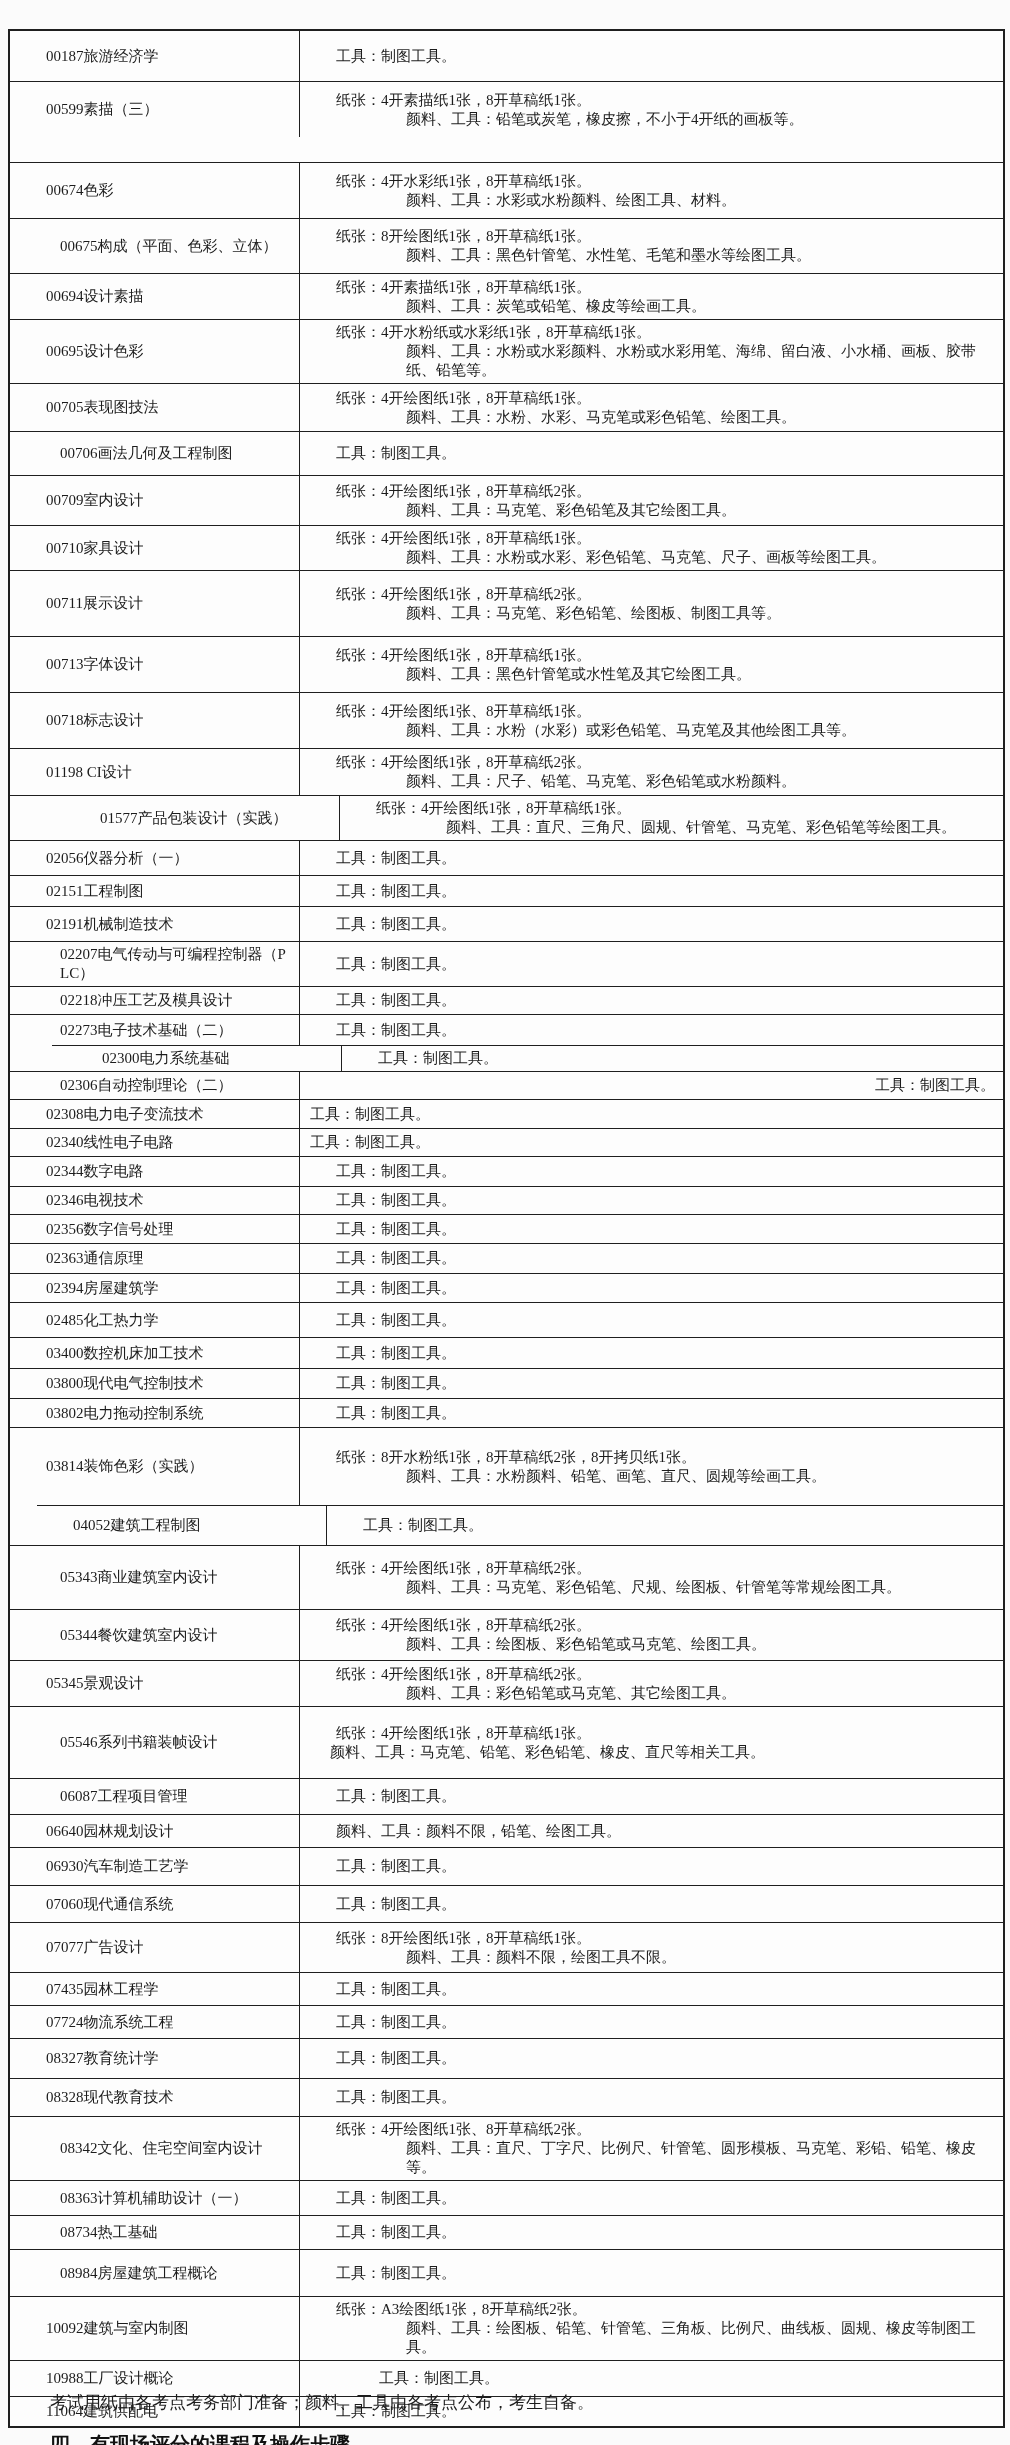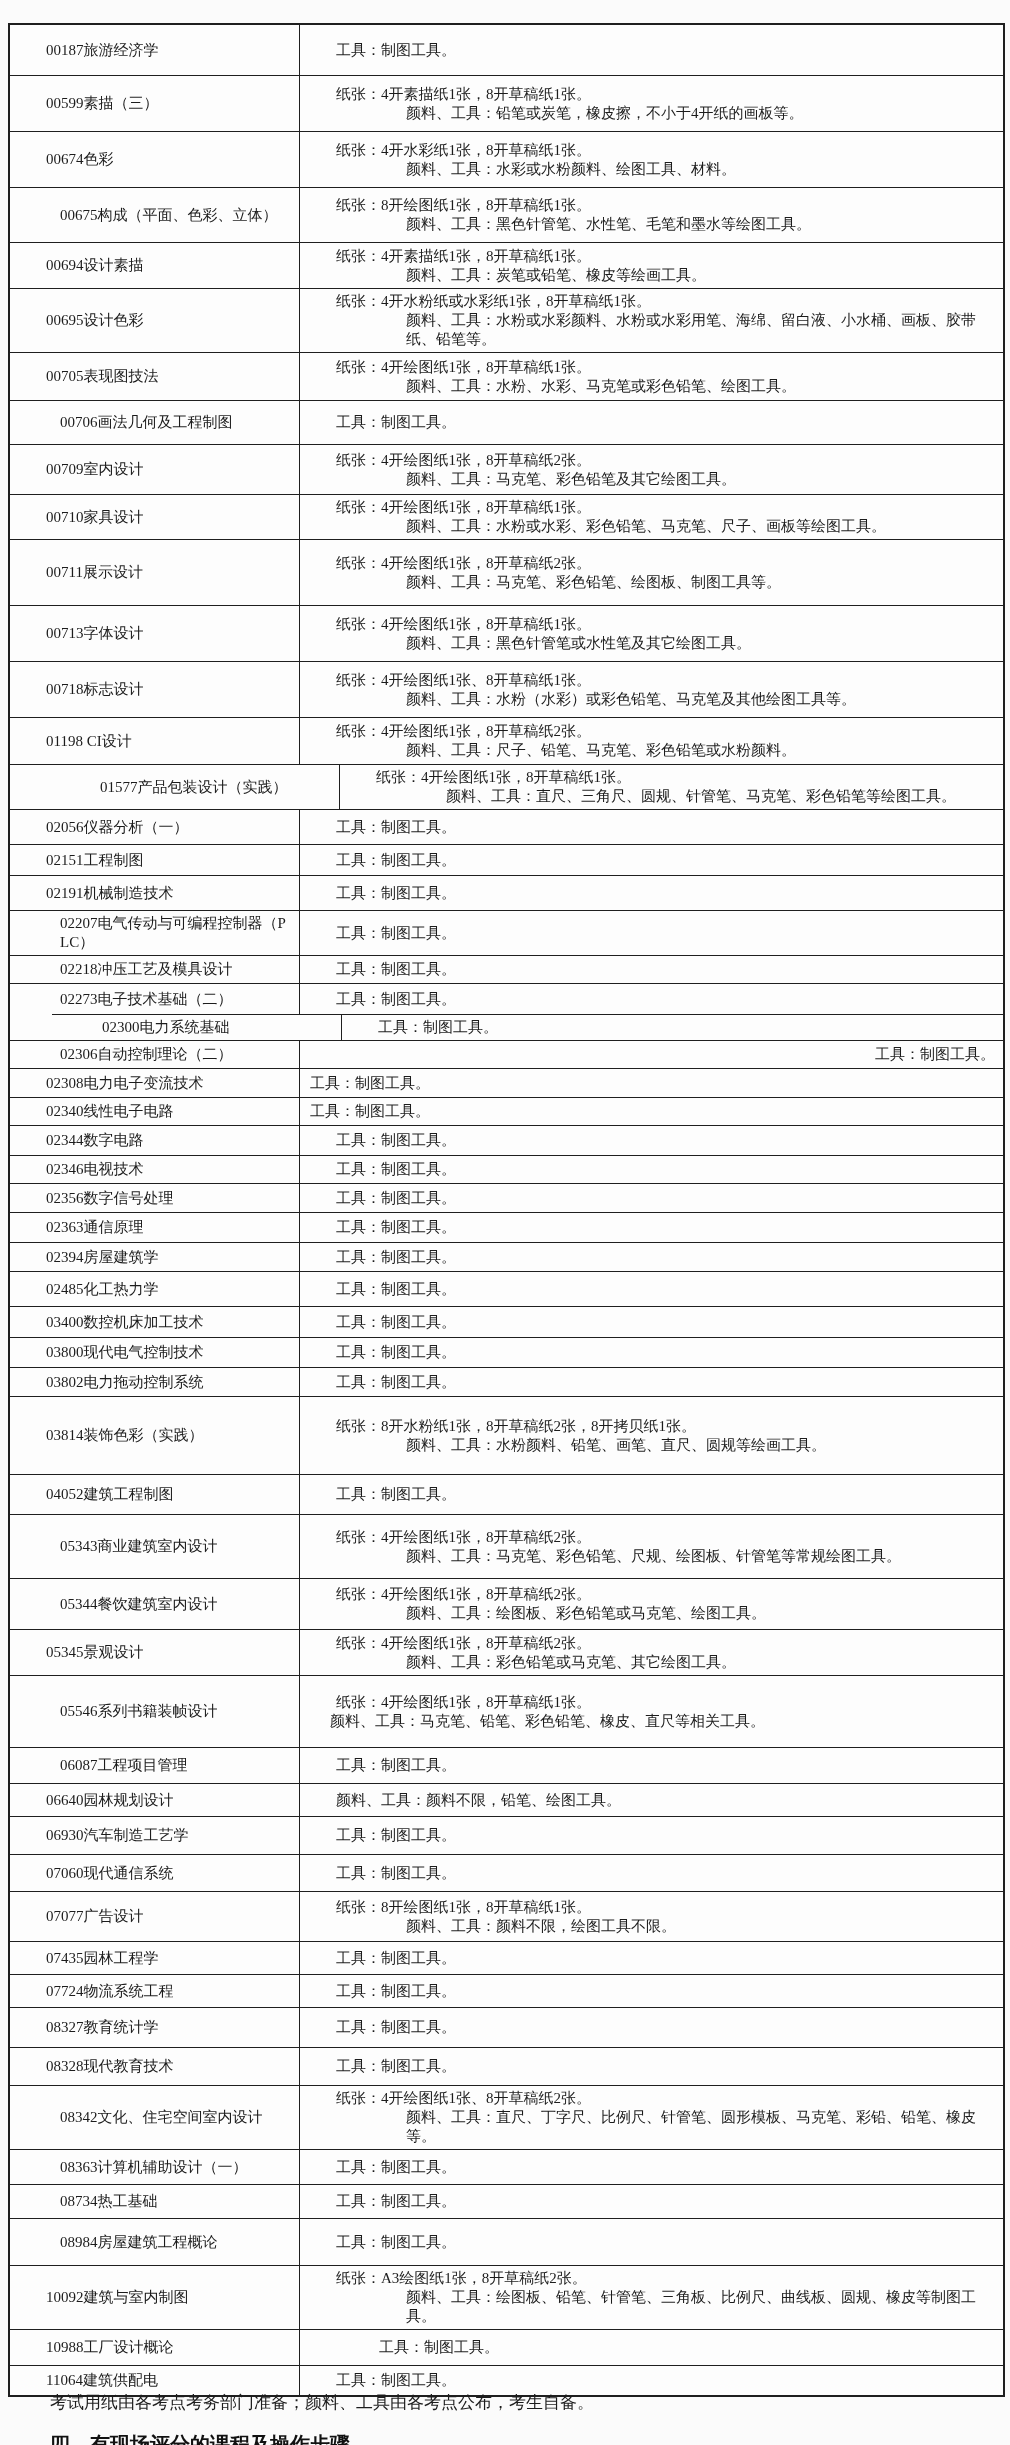--- a/index.html
+++ b/index.html
@@ -5,21 +5,21 @@
   html,body{margin:0;padding:0;}
   body{
     width:1010px;height:2445px;overflow:hidden;
     background:#fbfbfb;
     font-family:"Liberation Serif","DejaVu Serif",serif;
     color:#1c1c1c;
   }
   .page{position:relative;width:1010px;height:2445px;background:#fbfbfb;}
   
   .tbl{
-    position:absolute;left:8px;top:15px;width:997px;
+    position:absolute;left:8px;top:21px;width:997px;
     border:2px solid #1f1f1f;
     box-sizing:border-box;
     background:#fdfdfd;
     font-family:Liberation Serif, serif;
   }
   .row{display:flex;border-top:1.5px solid #1f1f1f;box-sizing:border-box;}
   .row:first-child{border-top:none;}
   .c1{
     width:290px;flex:0 0 290px;box-sizing:border-box;
     border-right:1.5px solid #1f1f1f;
@@ -65,21 +65,21 @@
       </div>
       <div class="row" style="min-height: 56px;">
         <div class="c1">
           <span>00599素描（三）</span>
         </div>
         <div class="c2">
           <div class="ln i0">纸张：4开素描纸1张，8开草稿纸1张。</div>
           <div class="ln i1">颜料、工具：铅笔或炭笔，橡皮擦，不小于4开纸的画板等。</div>
         </div>
       </div>
-      <div class="row" style="min-height: 56px;">
+      <div class="row" style="min-height: 56px; margin-top: 25px;">
         <div class="c1">
           <span>00674色彩</span>
         </div>
         <div class="c2">
           <div class="ln i0">纸张：4开水彩纸1张，8开草稿纸1张。</div>
           <div class="ln i1">颜料、工具：水彩或水粉颜料、绘图工具、材料。</div>
         </div>
       </div>
       <div class="row" style="min-height: 55px;">
         <div class="c1 ind">
@@ -342,21 +342,21 @@
       </div>
       <div class="row" style="min-height: 78px;">
         <div class="c1">
           <span>03814装饰色彩（实践）</span>
         </div>
         <div class="c2">
           <div class="ln i0">纸张：8开水粉纸1张，8开草稿纸2张，8开拷贝纸1张。</div>
           <div class="ln i1">颜料、工具：水粉颜料、铅笔、画笔、直尺、圆规等绘画工具。</div>
         </div>
       </div>
-      <div class="row" style="min-height: 40px;">
+      <div class="row" style="min-height: 40px; margin-left: 27px;">
         <div class="c1">
           <span>04052建筑工程制图</span>
         </div>
         <div class="c2">
           <div class="ln i0">工具：制图工具。</div>
         </div>
       </div>
       <div class="row" style="min-height: 64px;">
         <div class="c1 ind">
           <span>05343商业建筑室内设计</span>

